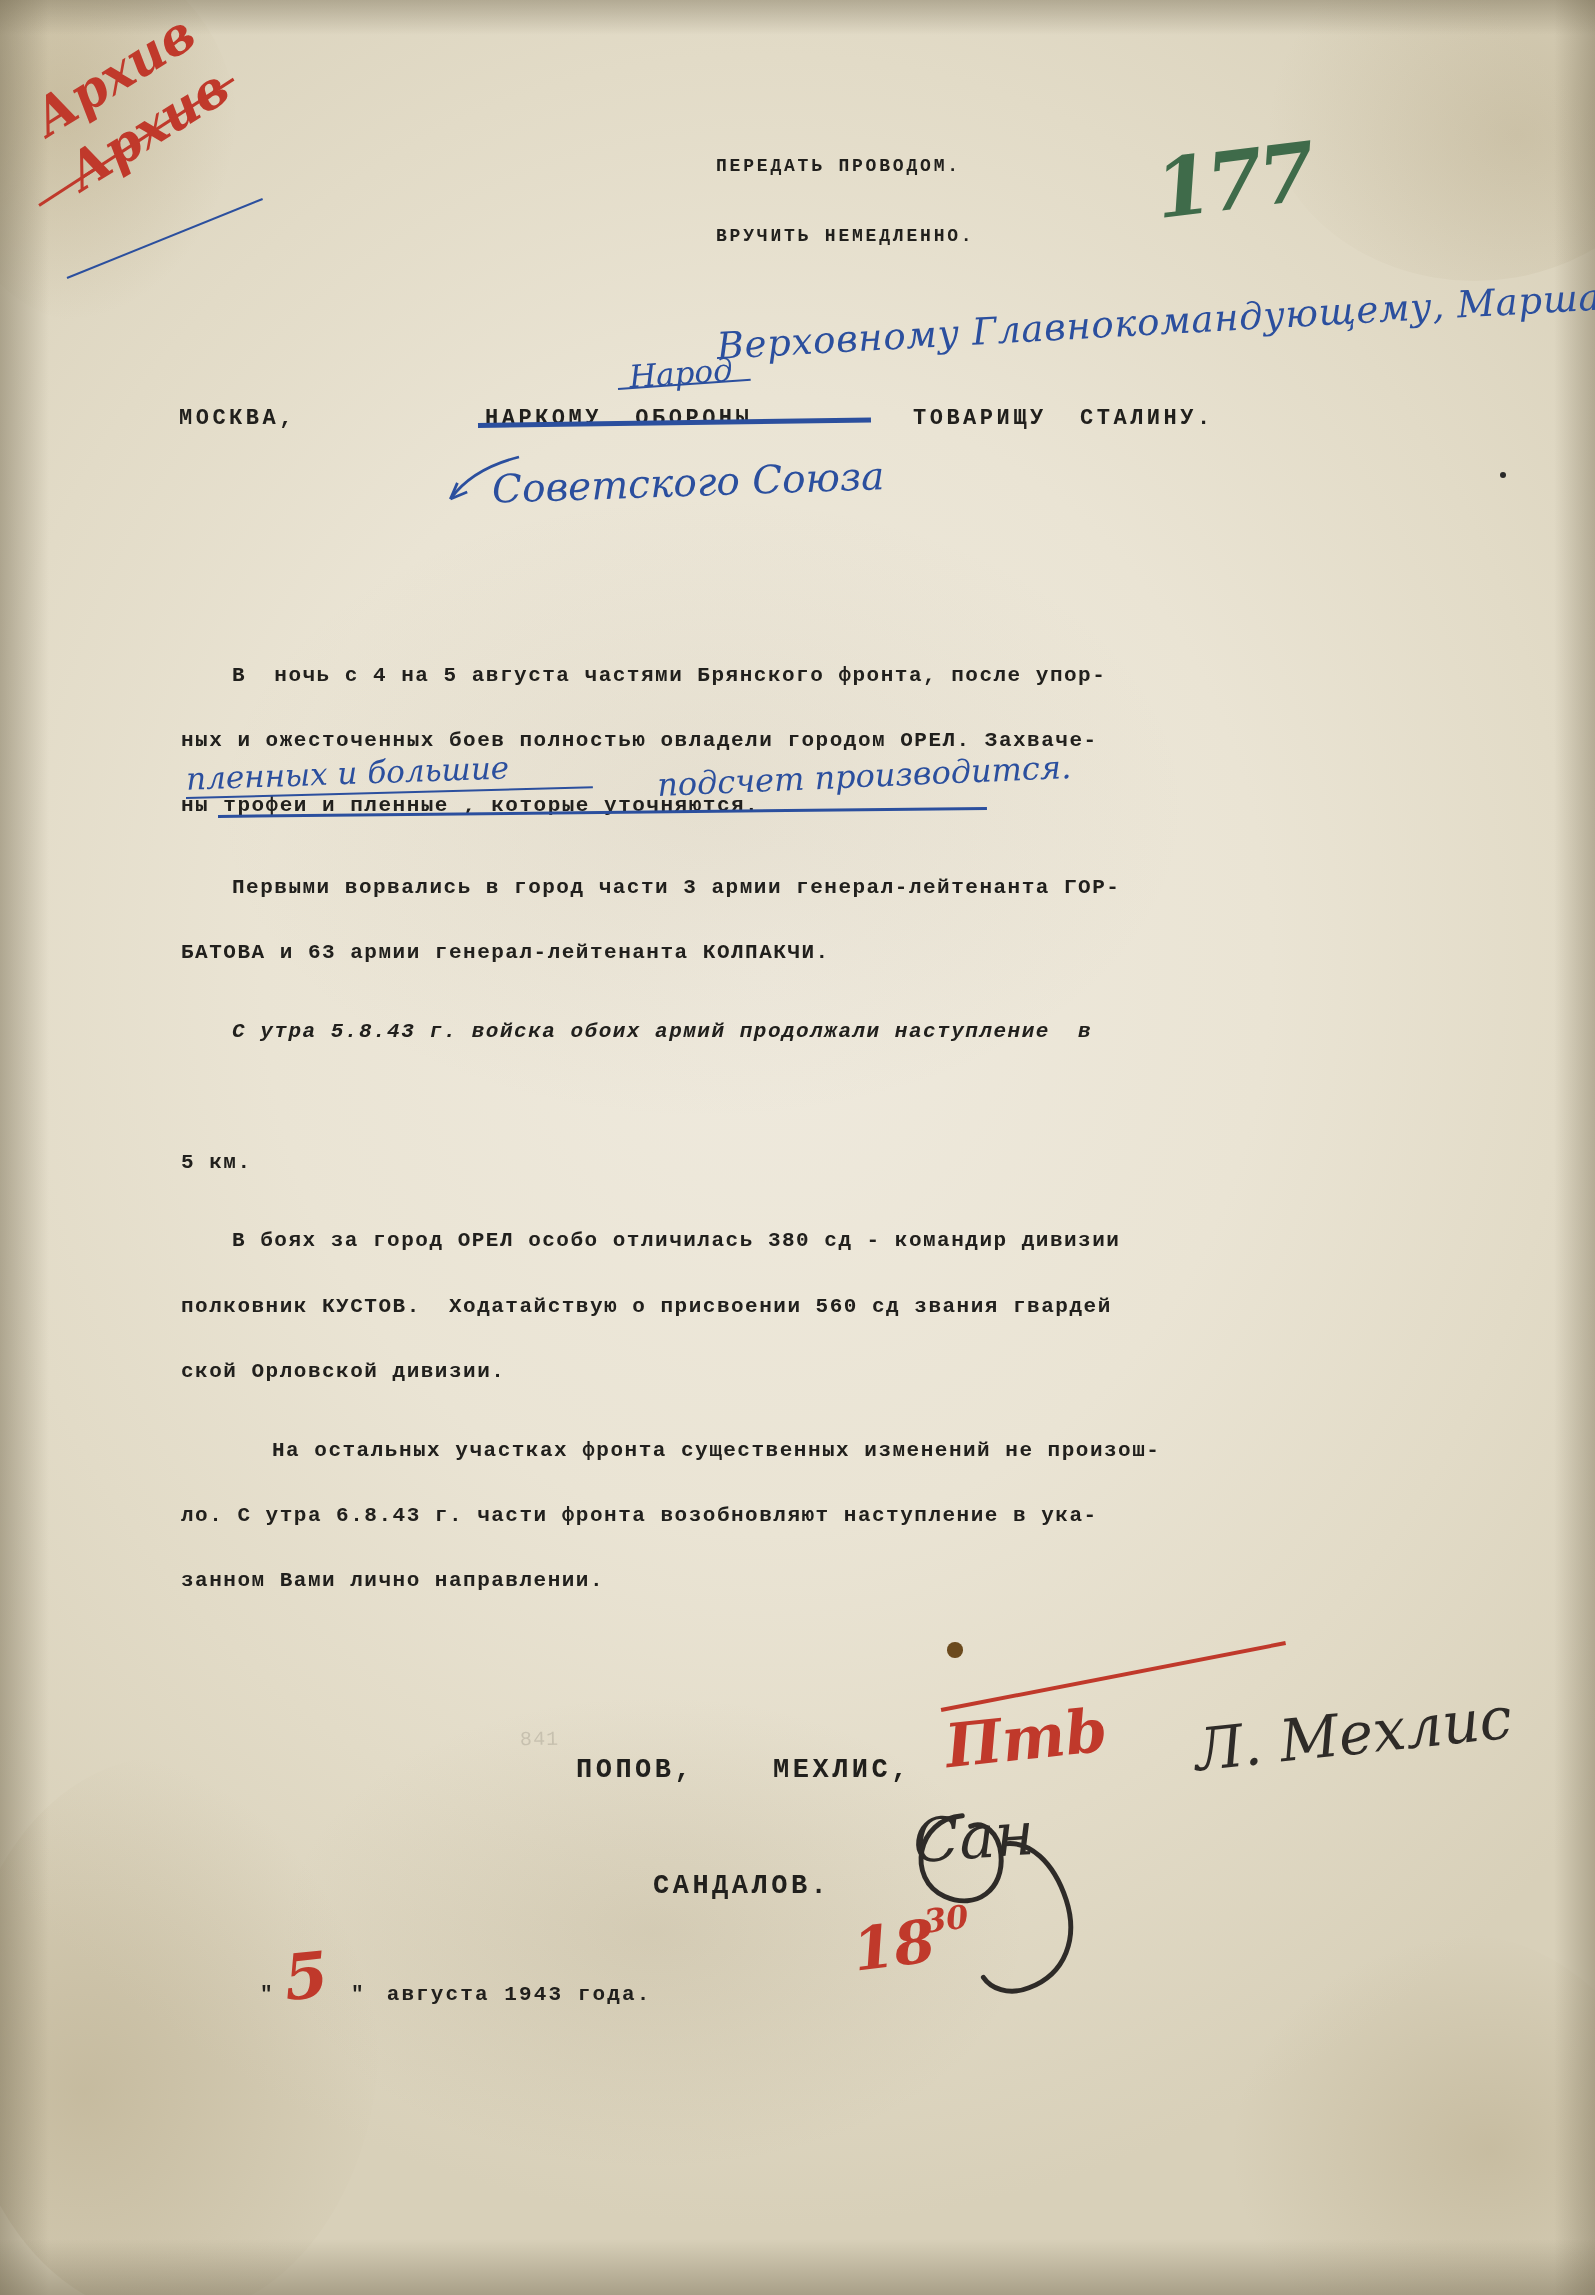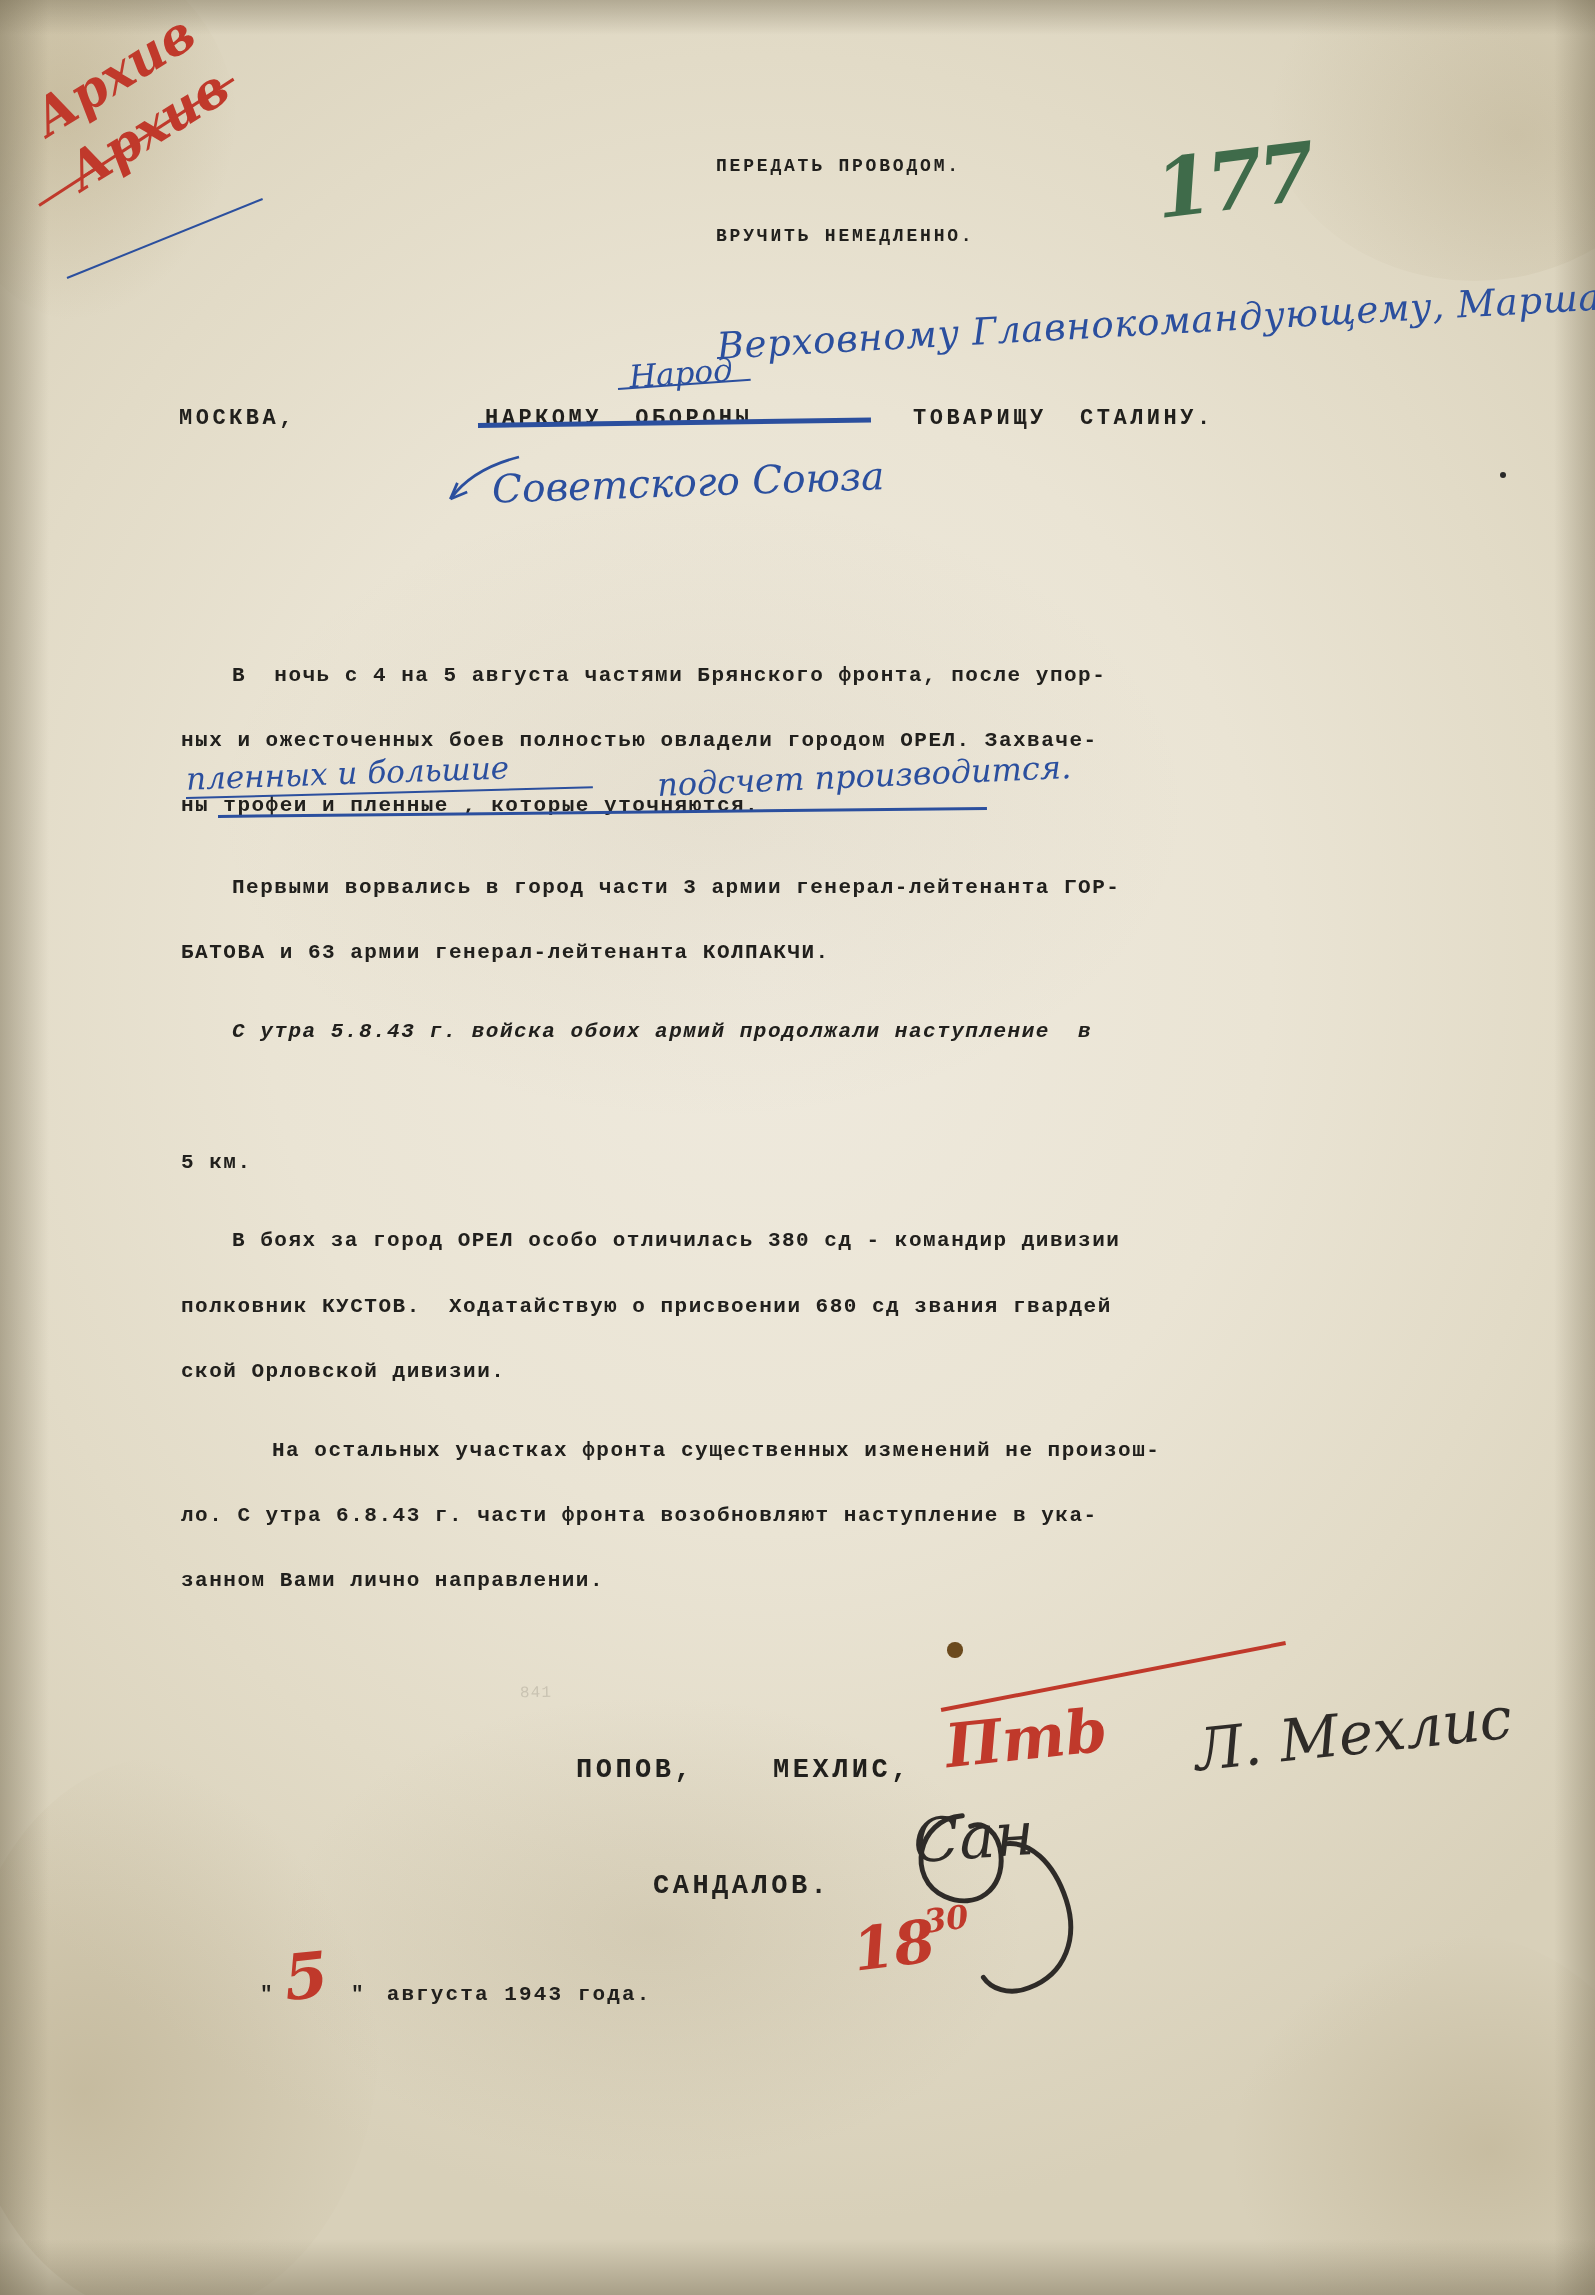--- a/index.html
+++ b/index.html
@@ -114,21 +114,21 @@
   <div class="stain" style="left:1229px; top:1932px; width:435px; height:435px; background:radial-gradient(ellipse at 60% 50%, rgba(150,132,92,0.26), rgba(150,132,92,0) 70%);"></div>
   <div class="stain" style="left:1264px; top:-84px; width:421px; height:365px; background:radial-gradient(ellipse at 60% 60%, rgba(150,132,92,0.22), rgba(150,132,92,0) 70%);"></div>
   <div class="stain" style="left:267px; top:1686px; width:773px; height:492px; background:radial-gradient(ellipse at 50% 50%, rgba(150,135,100,0.17), rgba(150,135,100,0) 68%);"></div>
   <div class="stain" style="left:211px; top:492px; width:983px; height:632px; background:radial-gradient(ellipse at 50% 50%, rgba(160,145,110,0.10), rgba(160,145,110,0) 70%);"></div>
 
   <div class="edge-dark" style="left:0; top:0; width:49px; height:2295px; background:linear-gradient(90deg, rgba(110,100,75,0.45), rgba(110,100,75,0));"></div>
   <div class="edge-dark" style="right:0; top:0; width:42px; height:2295px; background:linear-gradient(270deg, rgba(110,100,75,0.40), rgba(110,100,75,0));"></div>
   <div class="edge-dark" style="left:0; top:0; width:1596px; height:35px; background:linear-gradient(180deg, rgba(110,100,75,0.40), rgba(110,100,75,0));"></div>
   <div class="edge-dark" style="left:0; bottom:0; width:1596px; height:56px; background:linear-gradient(0deg, rgba(110,100,75,0.45), rgba(110,100,75,0));"></div>
 
-  <div class="typed" style="left:520px; top:1684px; font-size:16px; color:rgba(90,85,75,0.20); transform:rotate(-1deg);">841</div>
+  <div class="typed" style="left:520px; top:1728px; font-size:20px; color:rgba(90,85,75,0.20); transform:rotate(-1deg);">841</div>
 
   <div class="hand hand-red" style="left:42px; top:39px; font-size:51px; transform:rotate(-32deg); line-height:1.25; font-weight:600;">Архив
 Архив</div>
   <div class="strike-red" style="left:39px; top:204px; width:232px; transform:rotate(-33deg); transform-origin:left center;"></div>
   <div class="underline-blue" style="left:67px; top:277px; width:211px; transform:rotate(-22deg); transform-origin:left center; background:#2b4f9e;"></div>
 
   <div class="hand hand-green" style="left:1155px; top:133px; font-size:81px; font-weight:700; transform:rotate(-7deg); letter-spacing:-4.2px;">177</div>
 
   <div class="typed t-head" style="left:716px; top:156px;">ПЕРЕДАТЬ ПРОВОДОМ.</div>
   <div class="typed t-head" style="left:716px; top:226px;">ВРУЧИТЬ НЕМЕДЛЕННО.</div>
@@ -159,21 +159,21 @@
   <div class="underline-blue" style="left:186px; top:797px; width:407px; transform:rotate(-1.5deg); transform-origin:left center;"></div>
   <div class="hand hand-blue" style="left:657px; top:757px; font-size:32px; transform:rotate(-2.5deg);">подсчет производится.</div>
 
   <div class="typed t-body" style="left:232px; top:876px;">Первыми ворвались в город части 3 армии генерал-лейтенанта ГОР-</div>
   <div class="typed t-body" style="left:181px; top:941px;">БАТОВА и 63 армии генерал-лейтенанта КОЛПАКЧИ.</div>
 
   <div class="typed t-body" style="left:232px; top:1020px;font-style:italic;">С утра 5.8.43 г. войска обоих армий продолжали наступление  в</div>
   <div class="typed t-body" style="left:181px; top:1151px;">5 км.</div>
 
   <div class="typed t-body" style="left:232px; top:1229px;">В боях за город ОРЕЛ особо отличилась 380 сд - командир дивизии</div>
-  <div class="typed t-body" style="left:181px; top:1295px;">полковник КУСТОВ.  Ходатайствую о присвоении 680 сд звания гвардей</div>
+  <div class="typed t-body" style="left:181px; top:1295px;">полковник КУСТОВ.  Ходатайствую о присвоении 560 сд звания гвардей</div>
   <div class="typed t-body" style="left:181px; top:1360px;">ской Орловской дивизии.</div>
 
   <div class="typed t-body" style="left:232px; top:1439px;margin-left:40px;">На остальных участках фронта существенных изменений не произош-</div>
   <div class="typed t-body" style="left:181px; top:1504px;">ло. С утра 6.8.43 г. части фронта возобновляют наступление в ука-</div>
   <div class="typed t-body" style="left:181px; top:1569px;">занном Вами лично направлении.</div>
 
   <div class="typed t-sign" style="left:576px; top:1755px;">ПОПОВ,    МЕХЛИС,</div>
   <div class="typed t-sign" style="left:653px; top:1871px;">САНДАЛОВ.</div>
 
   <div class="hand hand-red" style="left:945px; top:1703px; font-size:60px; font-weight:700; transform:rotate(-6deg);">Пmb</div>

